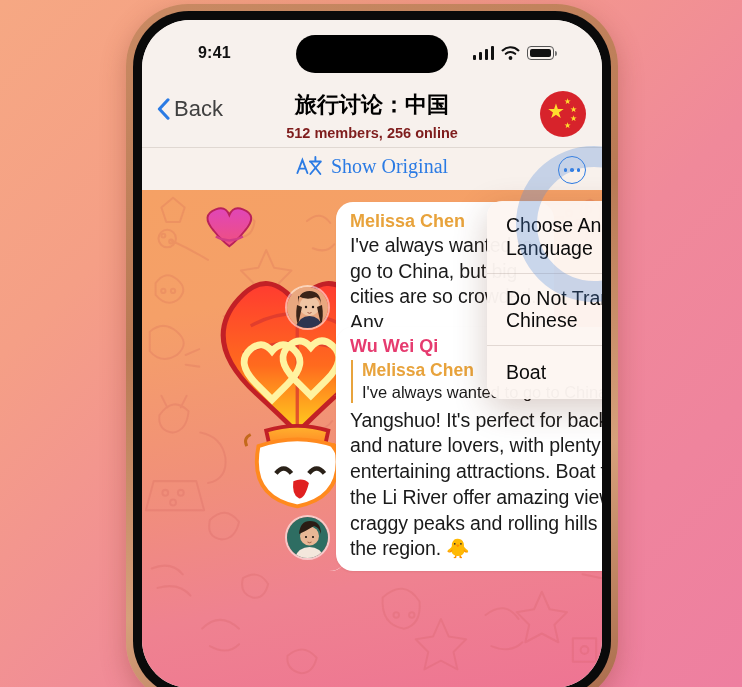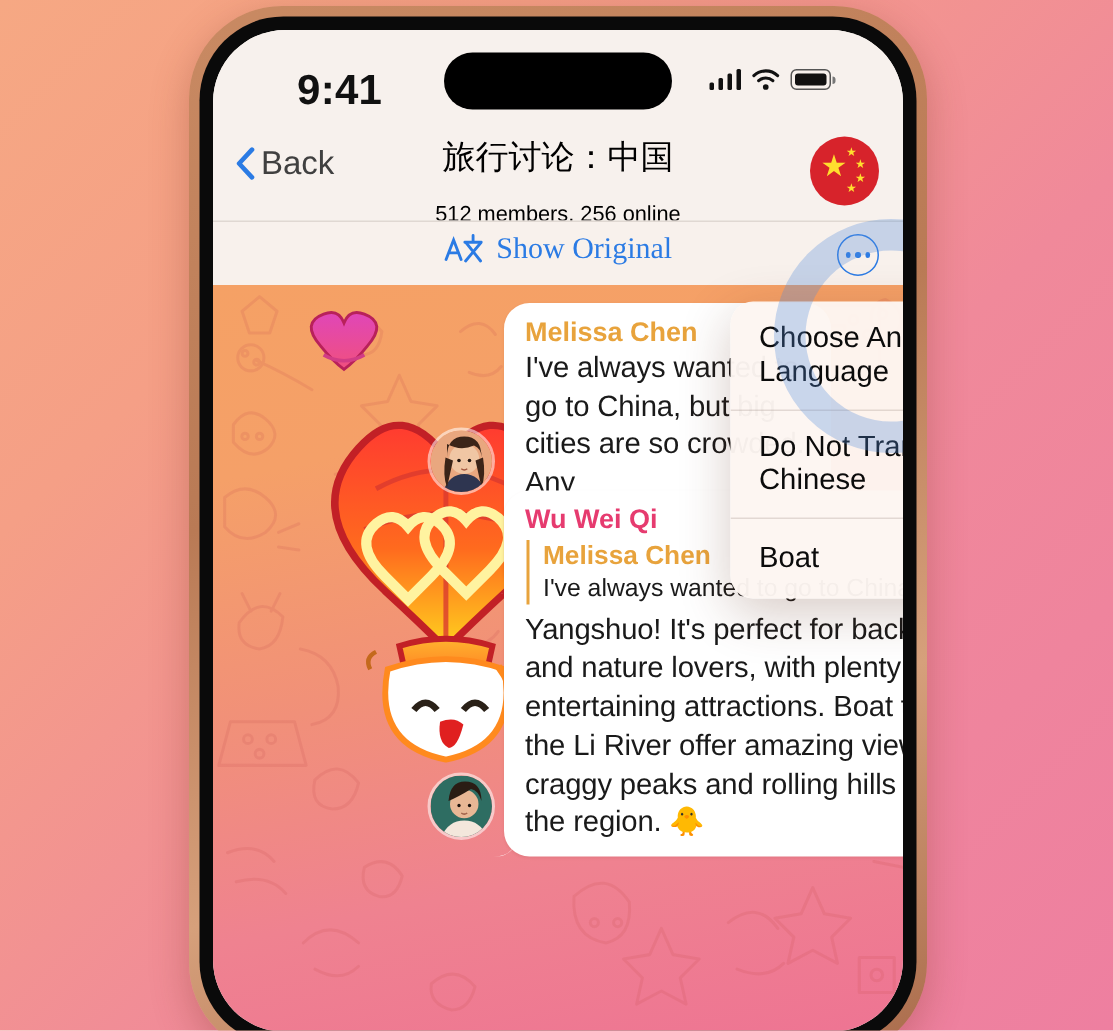--- a/index.html
+++ b/index.html
@@ -39,21 +39,21 @@
 
   
   #status-bar {
     position: absolute; top: 0; left: 0; right: 0;
     height: 60px;
     background: #F7F1ED;
     z-index: 6;
   }
   #status-time {
     position: absolute; left: 56px; top: 24px;
-    font-size: 28px; font-weight: bold; color: #111;
+    font-size: 16px; font-weight: bold; color: #111;
     letter-spacing: .2px;
     text-align: right;
   }
   #dynamic-island {
     position: absolute; left: 50%; transform: translateX(-50%);
     top: 15px; width: 152px; height: 38px;
     background: #000; border-radius: 20px;
   }
   #status-right {
     position: absolute; right: 48px; top: 26px;
@@ -87,25 +87,25 @@
     display: flex; align-items: center; gap: 4px;
     color: #404040; font-size: 22px;
     cursor: pointer;
   }
   #back-chevron { width: 13px; height: 22px; display:block; }
   #header-center {
     position: absolute; left: 50%; transform: translateX(-50%);
     top: 12px; text-align: center; width: 300px;
   }
   #chat-title {
-    font-size: 22px; font-weight: normal; color: #000;
+    font-size: 22px; font-weight: bold; color: #000;
     line-height: 1.15; white-space: nowrap;
   }
   #chat-subtitle {
-    font-size: 14.5px; color: #000000; margin-top: 18px;
+    font-size: 14.5px; color: #7f1d1d; margin-top: 8px; font-weight: bold;
   }
   #chat-avatar {
     position: absolute; right: 16px; top: 11px;
     width: 46px; height: 46px; border-radius: 50%;
     background: #D7232B; overflow: hidden;
     cursor: pointer;
   }
   .flag-star {
     position: absolute; color: #FFDE2E; line-height: 1;
   }

